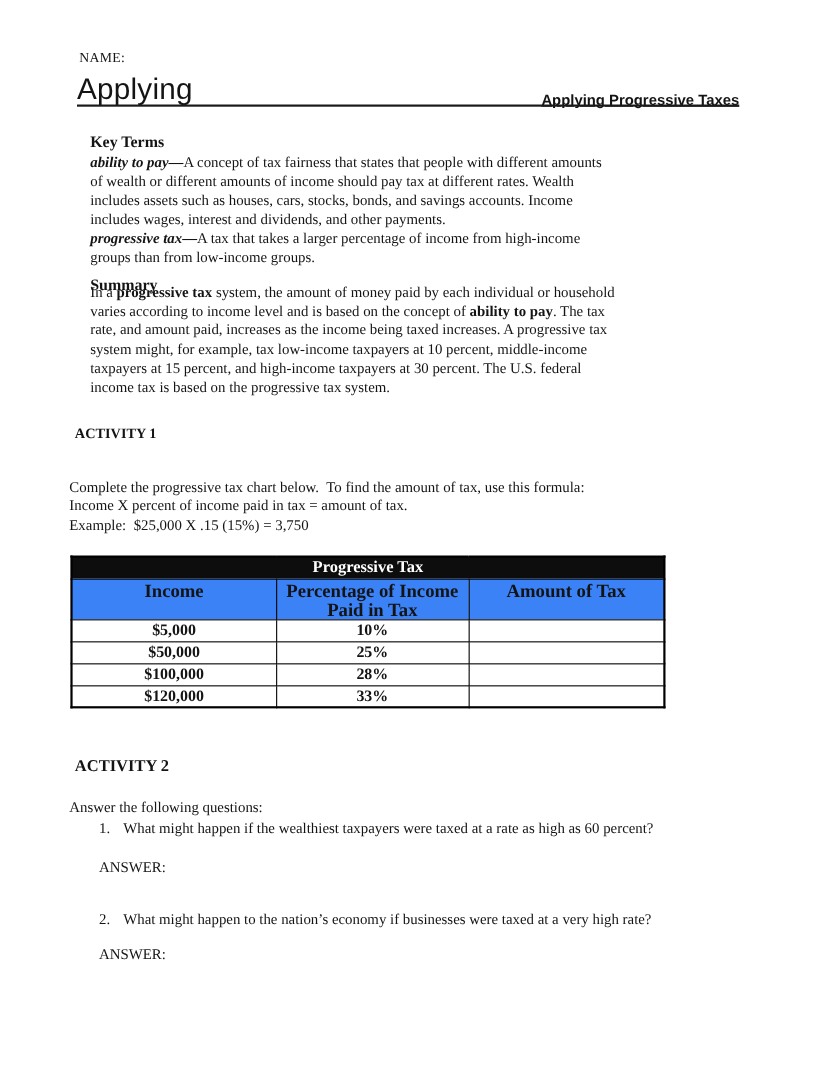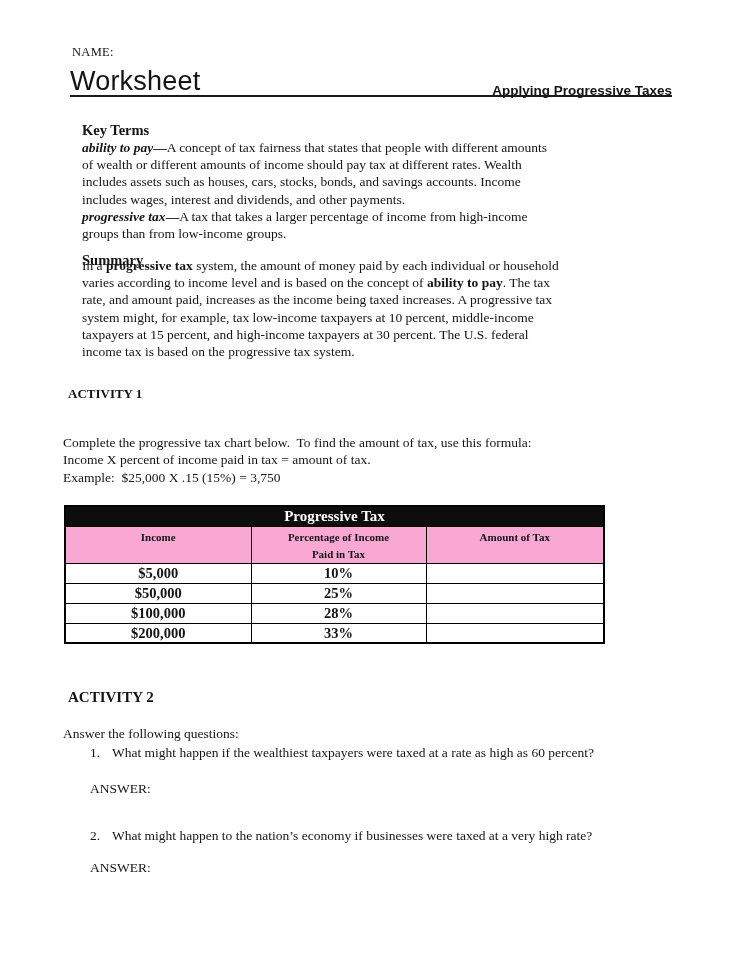--- a/index.html
+++ b/index.html
@@ -89,26 +89,26 @@
     font-family: "Liberation Serif", serif;
   }
   .tax-table .title-row th {
     background: #0d0d0d;
     color: #ffffff;
     font-size: 15px;
     height: 20px;
     line-height: 18px;
   }
   .tax-table .head-row th {
-    font-size: 11px;
+    font-size: 17px;
     height: 37px;
     vertical-align: top;
     line-height: 17px;
     padding-top: 2px;
-    background: #f9a8d4;
+    background: #3b82f6;
   }
   .tax-table tbody td {
     font-size: 14.5px;
     height: 20px;
     line-height: 18px;
   }
 
   
   .a2-intro { top: 726px; left: 63px; font-size: 13.5px; }
   .question { font-size: 13.5px; white-space: nowrap; }
@@ -117,21 +117,21 @@
   .ans1 { top: 781px; left: 90px; font-size: 13.5px; }
   .q2 { top: 828px; left: 90px; }
   .ans2 { top: 860px; left: 90px; font-size: 13.5px; }
 </style>
 </head>
 <body>
 
 <div class="page">
 
   <div class="abs name-label">NAME:</div>
-  <div class="abs doc-title">Worksheet</div>
+  <div class="abs doc-title">Applying</div>
   <div class="abs doc-subtitle">Applying Progressive Taxes</div>
   <div class="abs header-rule"></div>
 
   <div class="abs section-heading keyterms-heading">Key Terms</div>
   <div class="abs runs-para keyterms-body"><span class="bi">ability to pay</span><span class="b">—</span><span>A concept of tax fairness that states that people with different amounts</span><br><span>of wealth or different amounts of income should pay tax at different rates. Wealth</span><br><span>includes assets such as houses, cars, stocks, bonds, and savings accounts. Income</span><br><span>includes wages, interest and dividends, and other payments.</span><br><span class="bi">progressive tax</span><span class="b">—</span><span>A tax that takes a larger percentage of income from high-income</span><br><span>groups than from low-income groups.</span></div>
 
   <div class="abs section-heading summary-heading">Summary</div>
   <div class="abs runs-para summary-body"><span>In a </span><span class="b">progressive tax</span><span> system, the amount of money paid by each individual or household</span><br><span>varies according to income level and is based on the concept of </span><span class="b">ability to pay</span><span>. The tax</span><br><span>rate, and amount paid, increases as the income being taxed increases. A progressive tax</span><br><span>system might, for example, tax low-income taxpayers at 10 percent, middle-income</span><br><span>taxpayers at 15 percent, and high-income taxpayers at 30 percent. The U.S. federal</span><br><span>income tax is based on the progressive tax system.</span></div>
 
   <div class="abs activity1-heading">ACTIVITY 1</div>
@@ -164,21 +164,21 @@
             <td>$50,000</td>
             <td>25%</td>
             <td></td>
           </tr>
           <tr>
             <td>$100,000</td>
             <td>28%</td>
             <td></td>
           </tr>
           <tr>
-            <td>$200,000</td>
+            <td>$120,000</td>
             <td>33%</td>
             <td></td>
           </tr>
         </tbody>
     </table>
   </div>
 
   <div class="abs activity2-heading">ACTIVITY 2</div>
   <div class="abs a2-intro">Answer the following questions:</div>
 

